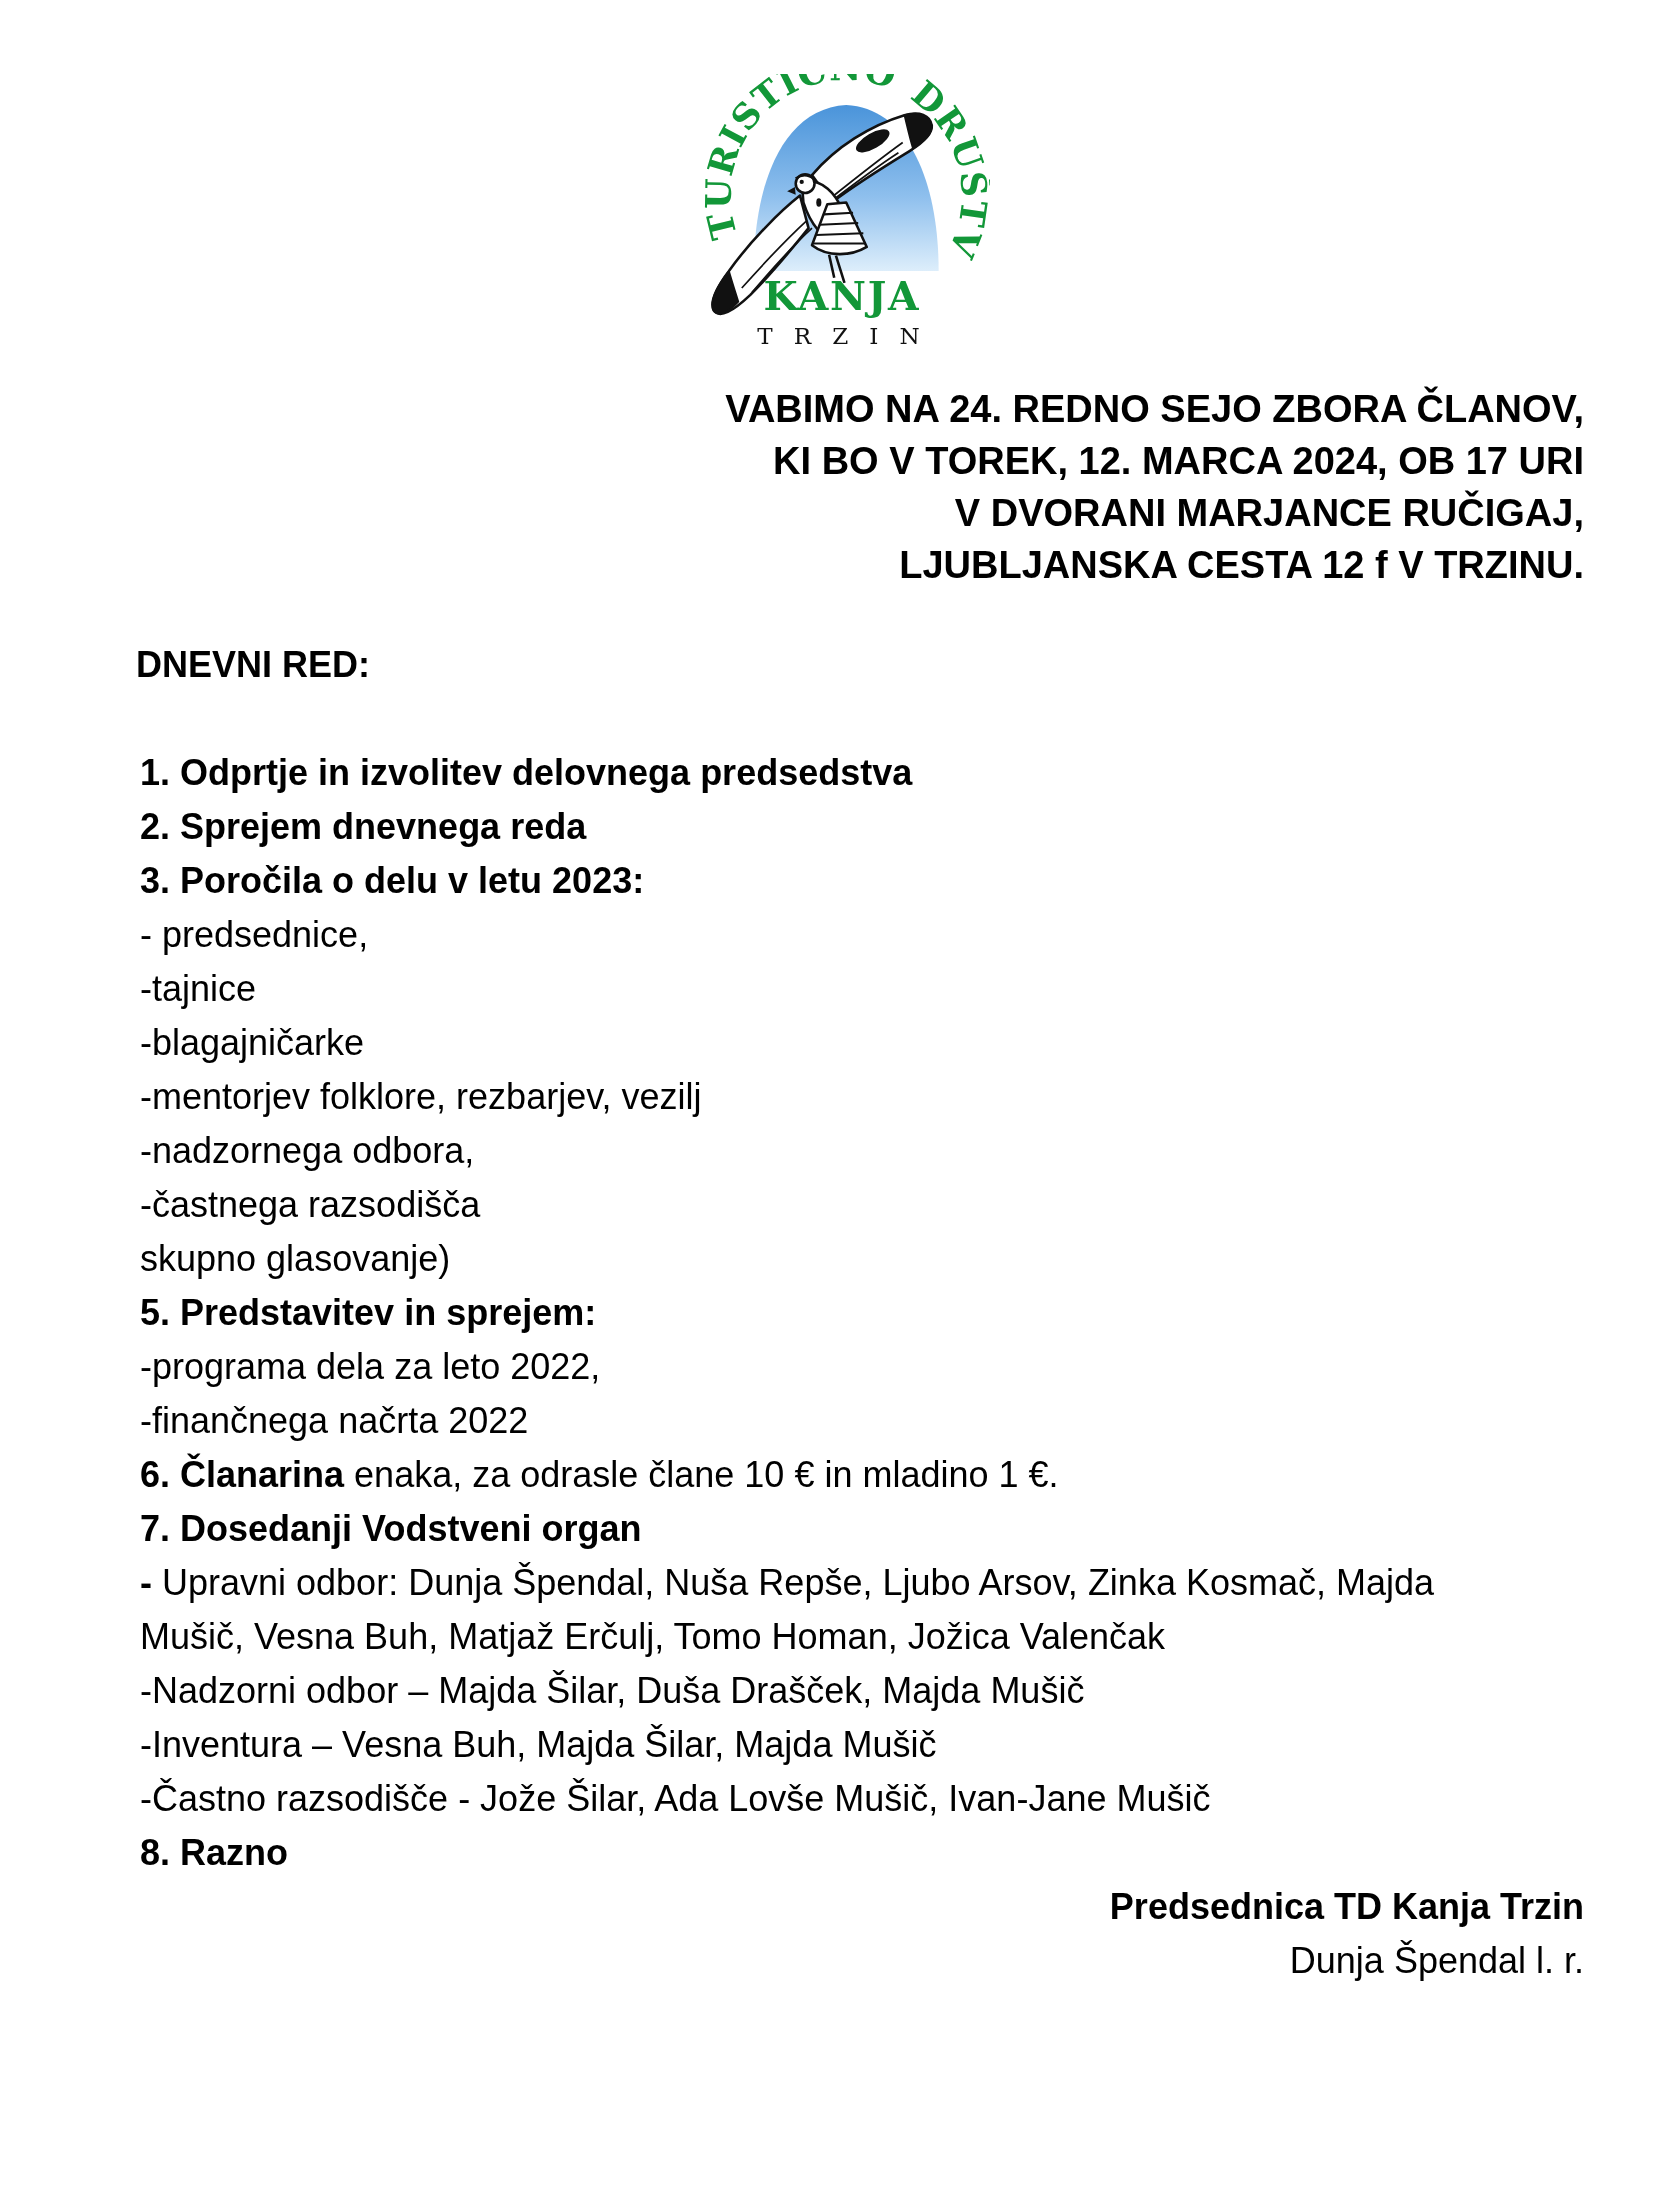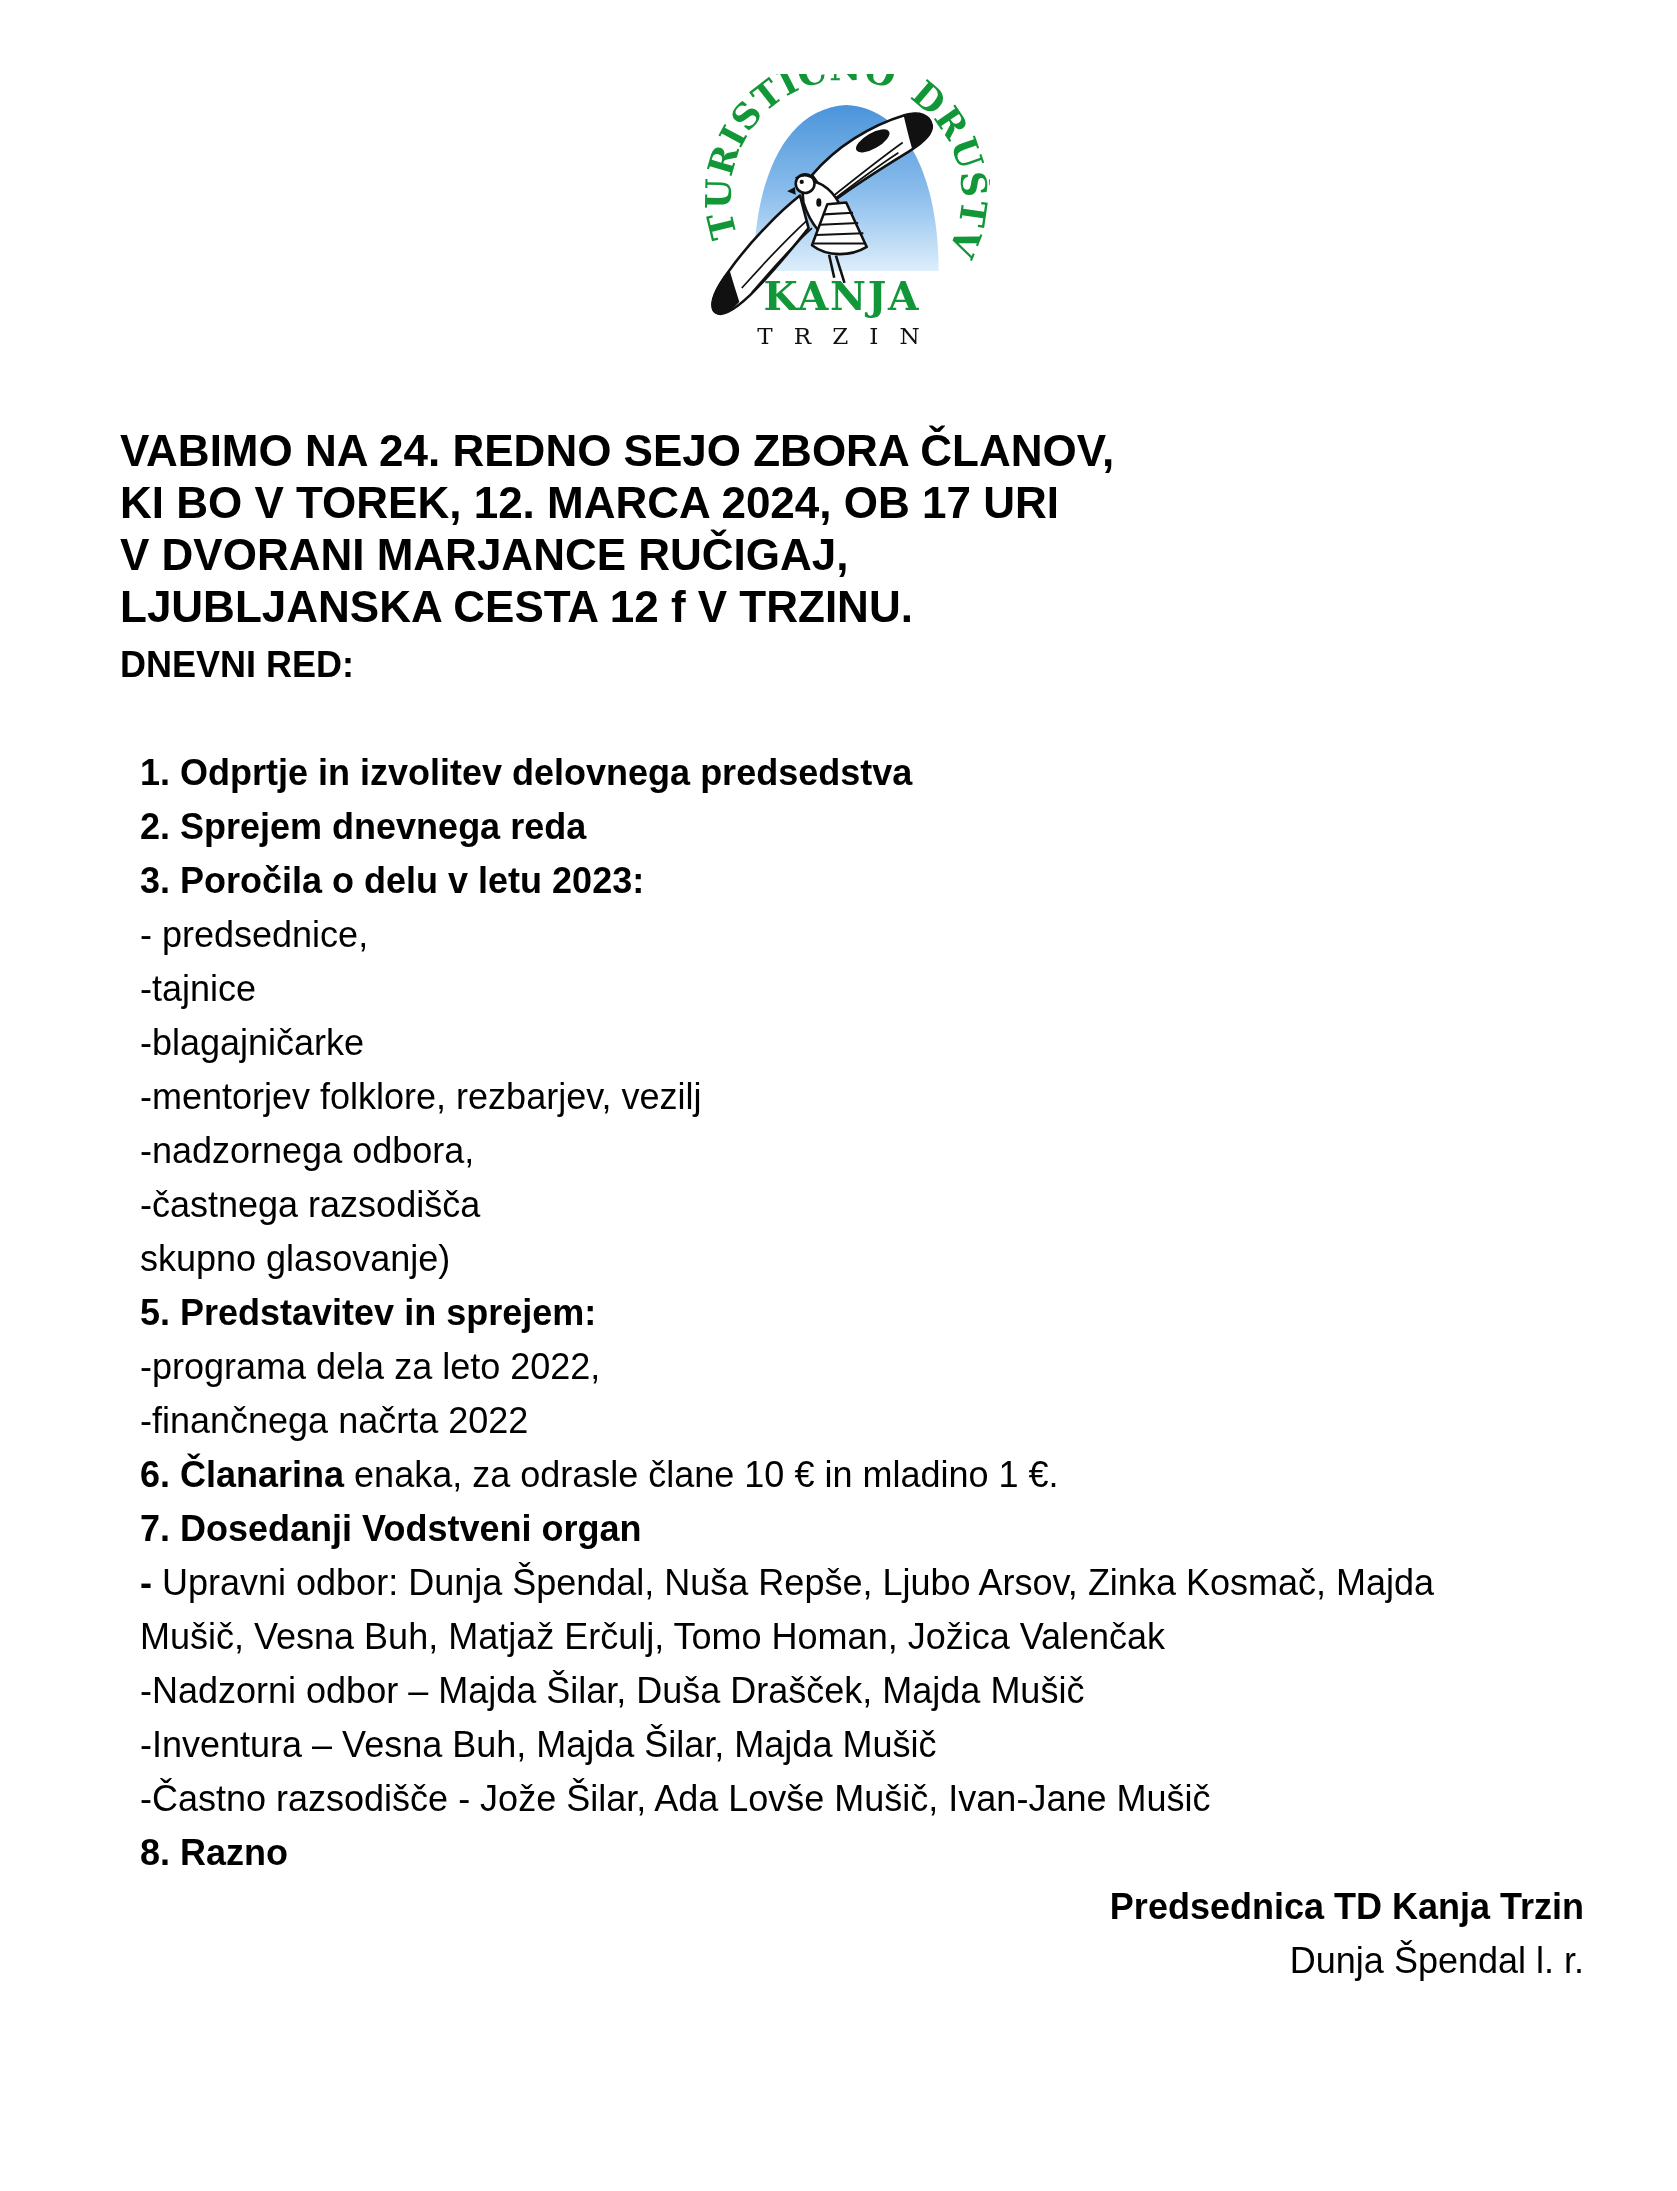--- a/index.html
+++ b/index.html
@@ -5,34 +5,33 @@
   html,body{margin:0;padding:0;background:#888;}
   #page{
     position:relative; width:1677px; height:2192px; background:#ffffff;
     overflow:hidden; font-family:"Liberation Sans", sans-serif; color:#000;
   }
   
   #logo{ position:absolute; left:699px; top:74px; width:291px; height:286px; }
   
   #title{
     position:absolute; left:120px; top:383px; width:1464px;
-    text-align:left; font-weight:bold; font-size:44px; line-height:52px;
+    text-align:right; font-weight:bold; font-size:38px; line-height:52px;
     letter-spacing:0px;
-    margin-top:42px;
   }
   #title .u{ text-decoration-thickness:4.3px; text-underline-offset:6px; }
   
   #bodytext{
     position:absolute; left:120px; top:638px; width:1464px;
     font-size:36px; line-height:54px;
   }
   .line{ min-height:54px; }
   .spacer{ height:54px; }
   .b{ font-weight:bold;margin-left:20px; }
-  #agenda-heading{ font-weight:bold; }
+  #agenda-heading{ font-weight:bold;margin-left:16px; }
   
   #signature{ width:548px; margin-left:auto; text-align:right; }
   #signature .role{ font-weight:bold; }
 </style>
 </head>
 <body>
 
 <div id="page">
 
   <svg id="logo" viewBox="0 0 340 334" xmlns="http://www.w3.org/2000/svg">

